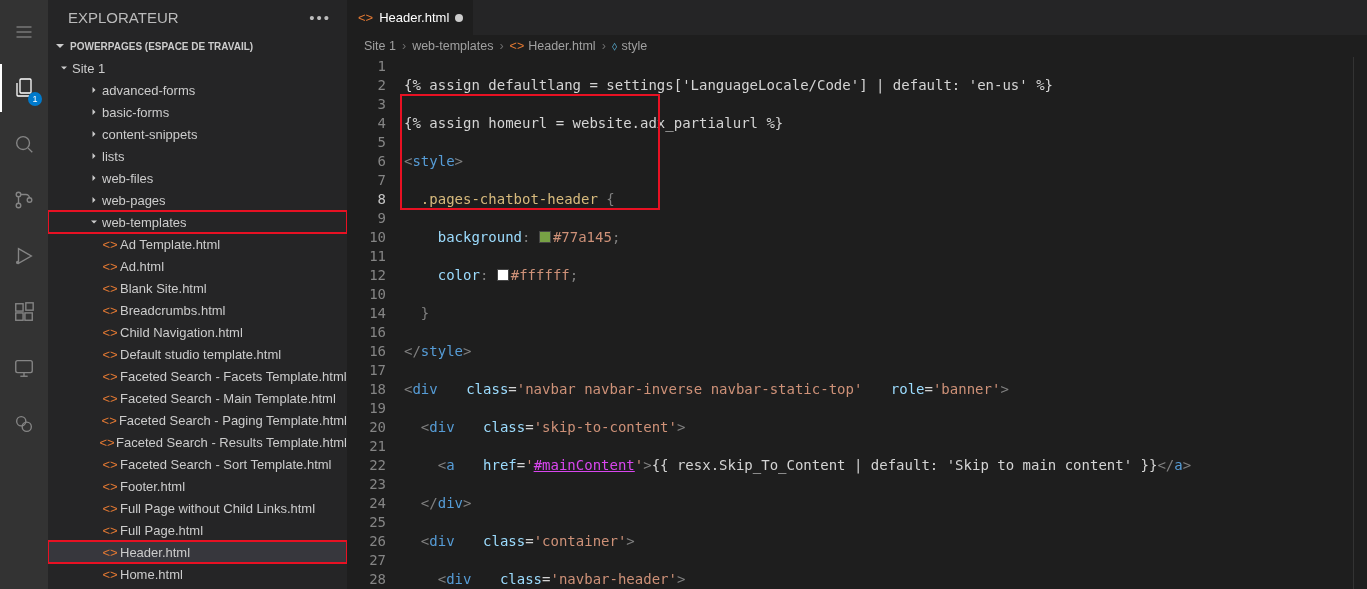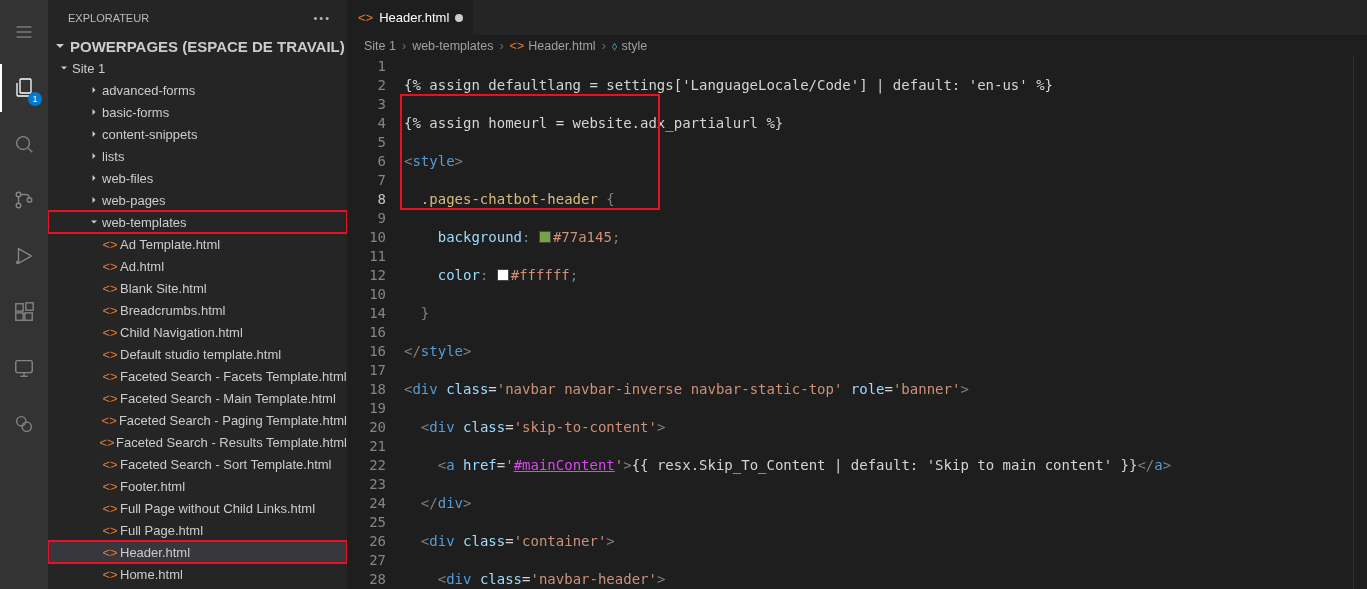--- a/index.html
+++ b/index.html
@@ -61,29 +61,29 @@
     background: #252526;
     display: flex;
     flex-direction: column;
     flex-shrink: 0;
     border-right: 1px solid #1e1e1e;
   }
   .sidebar-header {
     height: 35px;
     display:flex; align-items:center;
     padding: 0 16px 0 20px;
-    font-size: 11px;
+    font-size: 15px;
     color: #bbbbbb;
     justify-content: space-between;
   }
   .sidebar .section-title {
     height: 22px;
     display:flex;align-items:center;
     padding-left: 4px;
-    font-size: 15px;
+    font-size: 10px;
     font-weight: 700;
     color: #cccccc;
     cursor:pointer;
   }
   .sidebar .section-title svg { margin-right:2px;}
   .tree {
     flex:1;
     overflow:auto;
     font-size: 13px;
   }
@@ -167,21 +167,21 @@
     padding-left: 0;
     white-space: pre;
     color:#d4d4d4;
     overflow:hidden;
   }
   .code .line { height:19px; }
   
   .tk-liquid { color:#d4d4d4;}
   .tk-tag { color:#569cd6;}
   .tk-punc { color:#808080;}
-  .tk-attr { color:#9cdcfe;}
+  .tk-attr { color:#9cdcfe;margin-left:20px;}
   .tk-str { color:#ce9178;}
   .tk-sel { color:#d7ba7d;}
   .tk-prop { color:#9cdcfe;}
   .tk-val { color:#ce9178;}
   .tk-link { color:#d946ef; text-decoration: underline;}
   .color-swatch {
     display:inline-block;
     width:12px;height:12px;
     border:1px solid #454545;
     vertical-align: -1px;

